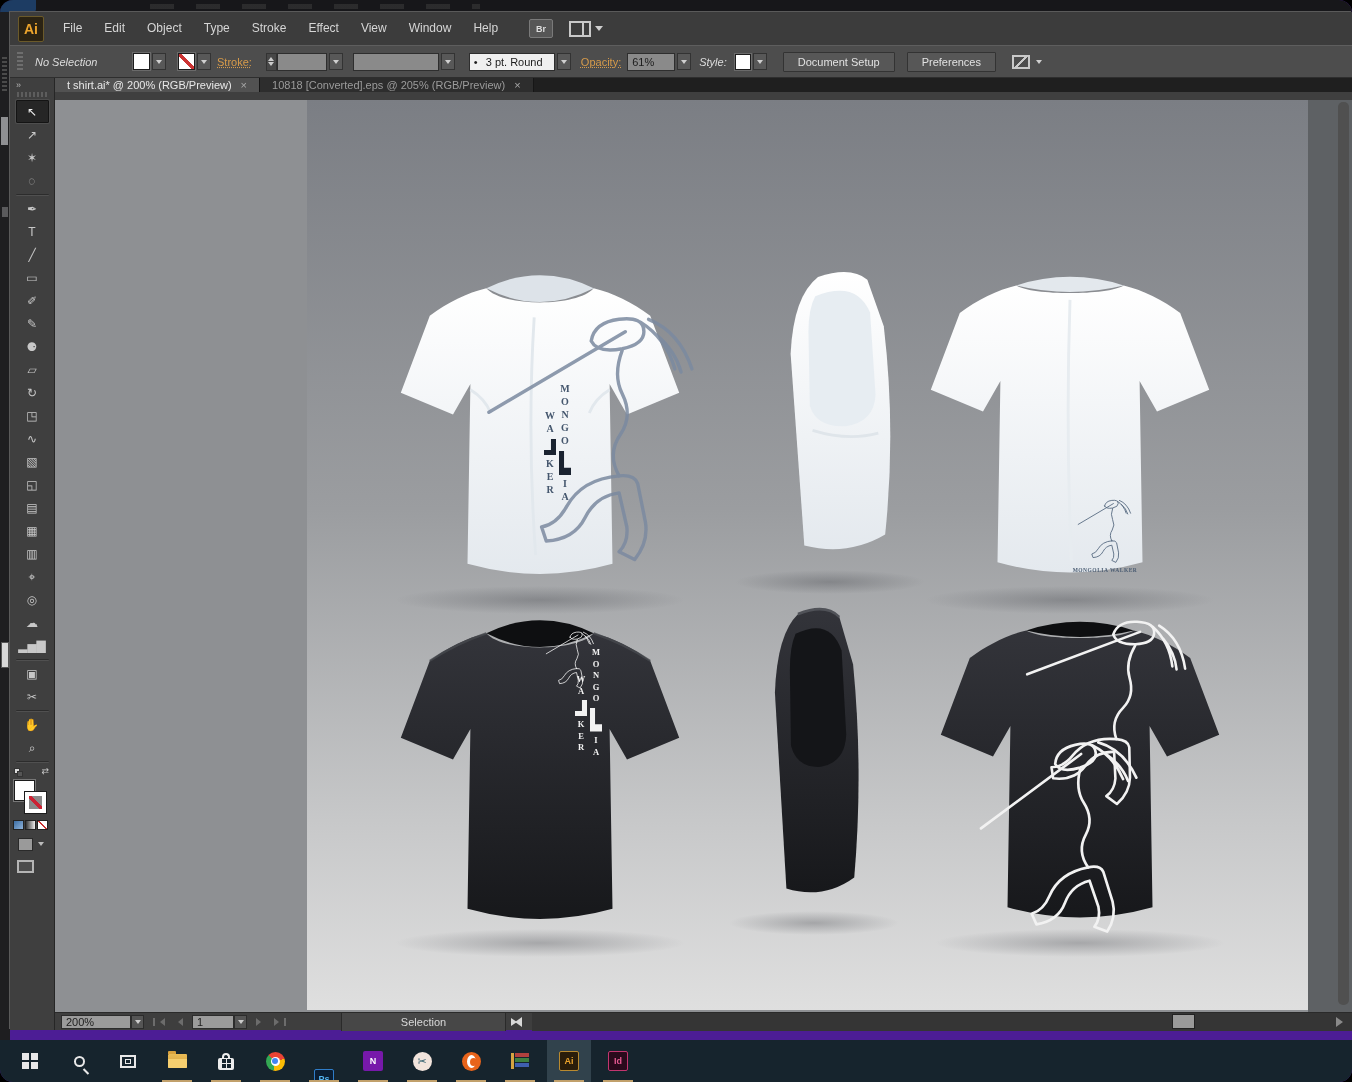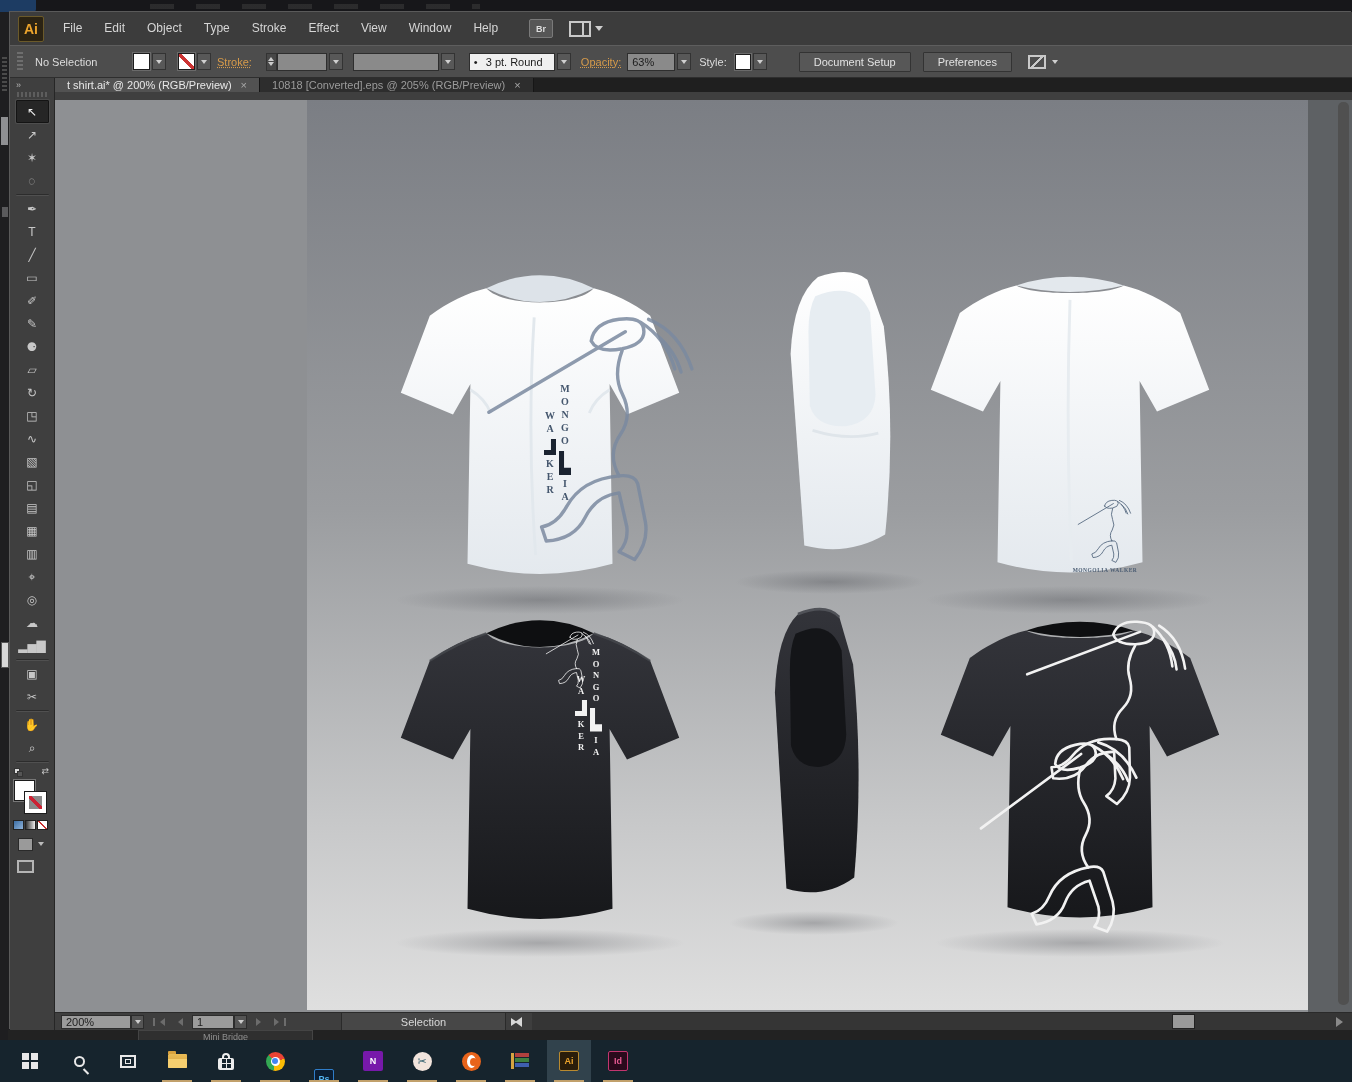--- a/index.html
+++ b/index.html
@@ -1,18 +1,18 @@
 <!DOCTYPE html>
 <html><head>
 <meta charset="utf-8">
 <style>
   * { margin:0; padding:0; box-sizing:border-box; }
   html,body { background:#000; }
   #root { position:relative; width:1352px; height:1082px; overflow:hidden;
-          background:#4c1d95; font-family:"Liberation Sans", sans-serif; }
+          background:#4c1d95; font-family:"Liberation Sans", sans-serif;border-radius:13px; }
 
   
   .top-strip { position:absolute; left:0; top:0; width:1352px; height:12px; background:#17171a; }
   .bg-ps-icon { position:absolute; left:0; top:0; width:36px; height:12px; background:#1d3c63; border-radius:0 0 3px 0; }
   .bg-menu-hint { position:absolute; left:150px; top:4px; width:330px; height:5px; opacity:.55;
       background:repeating-linear-gradient(90deg,#3c3c3c 0 24px, transparent 24px 46px); }
   .left-sliver { position:absolute; left:0; top:12px; width:10px; height:1028px; background:#1e1e20; }
   .left-sliver .grip-v { position:absolute; left:2px; top:45px; width:5px; height:36px;
       background:repeating-linear-gradient(180deg,#4a4a4a 0 2px, transparent 2px 4px); }
   .left-sliver .frag1 { position:absolute; left:1px; top:105px; width:7px; height:28px; background:#8f9093; }
@@ -35,21 +35,21 @@
   .ws-icon { margin-left:16px; width:22px; height:16px; border:2px solid #c9c9c9; position:relative; }
   .ws-icon span { position:absolute; left:11px; top:0; width:2px; height:12px; background:#c9c9c9; }
   .tri-d { width:0; height:0; border:4px solid transparent; border-top:5px solid #cfcfcf; margin-left:4px; margin-top:4px; }
 
   
   .controlbar { position:absolute; left:0; top:33px; width:100%; height:33px; background:#4d4d4d;
                 border-top:1px solid #5e5e5e; border-bottom:1px solid #2e2e2e;
                 display:flex; align-items:center; font-size:11px; color:#ddd; }
   .grip { width:6px; height:20px; margin:0 4px 0 7px;
           background:repeating-linear-gradient(180deg,#6e6e6e 0 2px, transparent 2px 4px); }
-  .cb-label { margin:0 8px; white-space:nowrap; }
+  .cb-label { margin:0 8px; white-space:nowrap;font-style:italic; }
   .link-label { color:#d79b4a; text-decoration:underline dotted; margin:0 6px; white-space:nowrap; }
   .swatch { width:17px; height:17px; background:#fff; border:1px solid #1d1d1d; box-shadow:0 0 0 1px #6a6a6a; }
   .slash { background:linear-gradient(45deg,#fff 43%, #cc3333 43%, #cc3333 57%, #fff 57%); }
   .dd-btn { width:14px; height:17px; background:#585858; border:1px solid #333; display:flex; align-items:center; justify-content:center; margin-left:2px; }
   .dd-btn .t { width:0; height:0; border:3.5px solid transparent; border-top:4.5px solid #cfcfcf; margin-top:4px; }
   .stepper { width:11px; height:18px; background:#474747; border:1px solid #333; display:flex; flex-direction:column; align-items:center; justify-content:space-around; margin-left:8px; }
   .stepper .u { width:0;height:0;border:3px solid transparent;border-bottom:4px solid #ccc; }
   .stepper .d { width:0;height:0;border:3px solid transparent;border-top:4px solid #ccc; }
   .field { height:18px; background:#9a9a9a; border:1px solid #2e2e2e; color:#1c1c1c; display:flex; align-items:center; padding:0 4px; }
   .field.light { background:#f0f0f0; }
@@ -238,30 +238,30 @@
           <i class="t"></i>
         </span>
       <span class="field light" style="width:86px; margin-left:14px; gap:8px">
         <span>•</span>
         <span>3 pt. Round</span>
       </span>
       <span class="dd-btn">
           <i class="t"></i>
         </span>
       <span class="link-label" style="margin-left:10px">Opacity:</span>
-      <span class="field dim" style="width:48px">63%</span>
+      <span class="field dim" style="width:48px">61%</span>
       <span class="dd-btn">
           <i class="t"></i>
         </span>
       <span class="cb-label">Style:</span>
       <span class="swatch" style="width:16px;height:16px"></span>
       <span class="dd-btn">
           <i class="t"></i>
         </span>
-      <span class="bar-btn" style="margin-left:32px">Document Setup</span>
+      <span class="bar-btn" style="margin-left:16px">Document Setup</span>
       <span class="bar-btn">Preferences</span>
       <span class="sel-similar"></span>
       <span class="dd-btn" style="background:none;border:none">
           <i class="t"></i>
         </span>
     </div>
 
     <div class="tabbar">
 
         <div class="tab active">
@@ -565,23 +565,20 @@
         <i class="status-pop"></i>
       </span>
       <span class="h-scroll">
         <i class="hs-left"></i>
         <i class="hs-thumb"></i>
         <i class="hs-right"></i>
       </span>
     </div>
   </div>
 
-  <div class="minibridge">
-    <div class="mb-tab">Mini Bridge</div>
-  </div>
 
   <div class="taskbar">
     <div class="tb-btn">
         <span class="win-logo">
           <i></i>
           <i></i>
           <i></i>
           <i></i>
         </span>
       </div>

